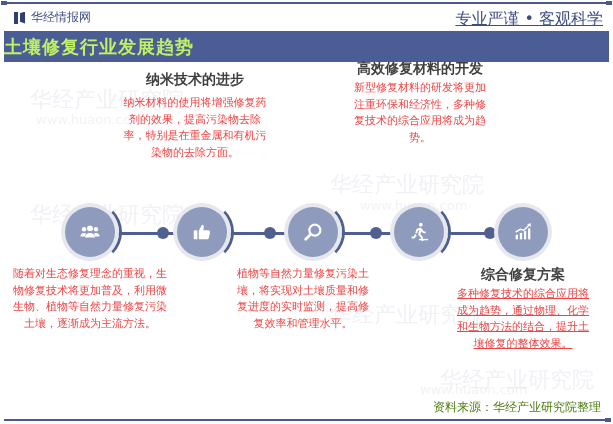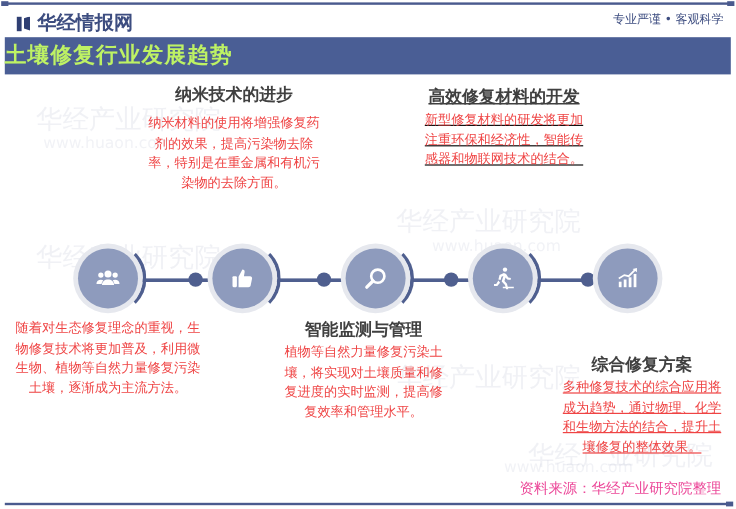--- a/index.html
+++ b/index.html
@@ -1,38 +1,38 @@
 <!DOCTYPE html>
 <html><head>
 <meta charset="utf-8">
 <style>
   html, body { margin:0; padding:0; }
   body { width:613px; height:424px; position:relative; background:#ffffff; overflow:hidden; font-family:"DejaVu Sans", sans-serif; color:#111; }
   .topline { position:absolute; left:3px; right:3px; top:2px; height:2px; background:#4a5a8e; }
   .topline::before, .topline::after { content:""; position:absolute; top:-1px; width:6px; height:4px; background:#4a5a8e; }
   .topline::before { left:-2px; } .topline::after { right:-2px; }
-  .brand { position:absolute; left:14px; top:9px; display:flex; align-items:center; gap:6px; font-size:16px; color:#3d4d80;font-weight:bold; }
+  .brand { position:absolute; left:14px; top:9px; display:flex; align-items:center; gap:6px; font-size:12px; color:#3d4d80; }
   .brand .logo { width:11px; height:12px; position:relative; }
   .brand .logo::before { content:""; position:absolute; left:0; top:0; width:4px; height:12px; background:#2f3f73; }
   .brand .logo::after { content:""; position:absolute; right:0; top:0; width:5px; height:12px; background:#2f3f73; clip-path:polygon(0 15%,100% 0,100% 100%,0 85%); }
-  .slogan { position:absolute; right:10px; top:9px; font-size:10px; color:#3d4d80; }
+  .slogan { position:absolute; right:10px; top:9px; font-size:16px; color:#3d4d80;text-decoration:underline; }
   .titlebar { position:absolute; left:4px; right:4px; top:31px; height:31px; background:#4a5e95; color:#bef264; font-size:18px; font-weight:bold; text-align:left; line-height:31px; letter-spacing:1px; }
   .wm { position:absolute; color:rgba(200,205,220,0.28); font-size:22px; font-weight:normal; white-space:nowrap; pointer-events:none; }
   .wm2 { position:absolute; color:rgba(200,205,220,0.25); font-size:13px; white-space:nowrap; pointer-events:none; }
   .blk { position:absolute; text-align:center; }
   .blk .h { font-size:14px; font-weight:bold; color:#404040; margin-bottom:2px; }
   .blk .p { font-size:11px; line-height:16.5px; color:#ef4444; }
   .track { position:absolute; top:232px; height:3px; background:#4f5f8f; }
   .node { position:absolute; top:207px; width:50px; height:50px; border-radius:50%; background:#8e9bbd; box-shadow:0 0 0 4px #e6e8ee; display:flex; align-items:center; justify-content:center; }
   .arc { position:absolute; top:202px; width:60px; height:60px; border-radius:50%; border:3px solid transparent; border-right-color:#4f5f8f; box-sizing:border-box; transform:rotate(0deg); }
   .dot { position:absolute; top:227px; width:12px; height:12px; border-radius:50%; background:#4f5f8f; }
   .node svg { width:22px; height:22px; }
   .srcline { position:absolute; left:4px; right:4px; top:419px; height:2px; background:#4a5a8e; }
   .srcline::after { content:""; position:absolute; right:-2px; top:-1px; width:6px; height:4px; background:#4a5a8e; }
-  .source { position:absolute; right:12px; top:399px; font-size:12px; color:#ec4899;text-align:right; }
+  .source { position:absolute; right:12px; top:399px; font-size:12px; color:#4d7c0f;text-align:right; }
 </style>
 </head>
 <body>
 
 <div class="topline"></div>
 <div class="brand">
   <span class="logo"></span>
   <span>华经情报网</span>
 </div>
 <div class="slogan">专业严谨 • 客观科学</div>
@@ -44,23 +44,23 @@
 <div class="wm2" style="left:360px;top:198px;">www.huaon.com</div>
 <div class="wm" style="left:30px;top:200px;">华经产业研究院</div>
 <div class="wm" style="left:330px;top:300px;">华经产业研究院</div>
 <div class="wm" style="left:440px;top:365px;">华经产业研究院</div>
 <div class="wm2" style="left:420px;top:382px;">www.huaon.com</div>
 
 <div class="blk" style="left:120px;top:72px;width:150px;">
   <div class="h" style="line-height:15px;height:21px;overflow:visible;">纳米技术的进步</div>
   <div class="p">纳米材料的使用将增强修复药剂的效果，提高污染物去除率，特别是在重金属和有机污染物的去除方面。</div>
 </div>
-<div class="blk" style="left:340px;top:72px;width:160px;text-decoration:underline;">
+<div class="blk" style="left:340px;top:60px;width:160px;">
   <div class="h">高效修复材料的开发</div>
-  <div class="p" style="padding:0 12px;">新型修复材料的研发将更加注重环保和经济性，智能传感器和物联网技术的结合。</div>
+  <div class="p" style="padding:0 12px;">新型修复材料的研发将更加注重环保和经济性，多种修复技术的综合应用将成为趋势。</div>
 </div>
 
 <div class="track" style="left:118px;width:68px;"></div>
 <div class="track" style="left:230px;width:60px;"></div>
 <div class="track" style="left:340px;width:55px;"></div>
 <div class="track" style="left:446px;width:55px;"></div>
 
 <div class="dot" style="left:157px;"></div>
 <div class="dot" style="left:264px;"></div>
 <div class="dot" style="left:370px;"></div>
@@ -109,22 +109,21 @@
     <rect x="17.5" y="8" width="2.5" height="12" fill="#fff"></rect>
     <polyline points="4,12 9,9 13,10 19,4" fill="none" stroke="#fff" stroke-width="1.6"></polyline>
     <polygon points="20.5,2.5 20.5,6.5 16.5,3.5" fill="#fff"></polygon>
   </svg>
 </div>
 
 <div class="blk" style="left:5px;top:266px;width:170px;">
   <div class="p" style="padding:0 6px;">随着对生态修复理念的重视，生物修复技术将更加普及，利用微生物、植物等自然力量修复污染土壤，逐渐成为主流方法。</div>
 </div>
 <div class="blk" style="left:228px;top:266px;width:150px;">
-  <div class="h">智能监测与管理</div>
   <div class="p" style="padding:0 8px;">植物等自然力量修复污染土壤，将实现对土壤质量和修复进度的实时监测，提高修复效率和管理水平。</div>
 </div>
-<div class="blk" style="left:460px;top:266px;width:150px;margin-top:29px;">
+<div class="blk" style="left:448px;top:266px;width:150px;">
   <div class="h">综合修复方案</div>
   <div class="p" style="padding:0 8px;text-decoration:underline;">多种修复技术的综合应用将成为趋势，通过物理、化学和生物方法的结合，提升土壤修复的整体效果。</div>
 </div>
 
 <div class="source">资料来源：华经产业研究院整理</div>
 <div class="srcline"></div>
 
 </body></html>

